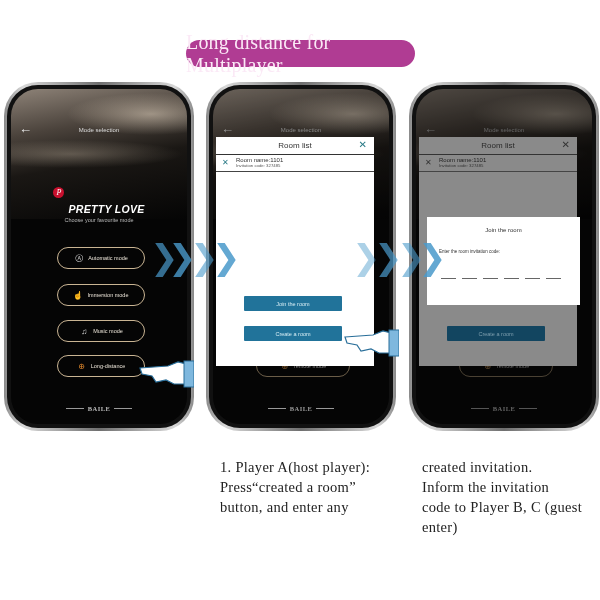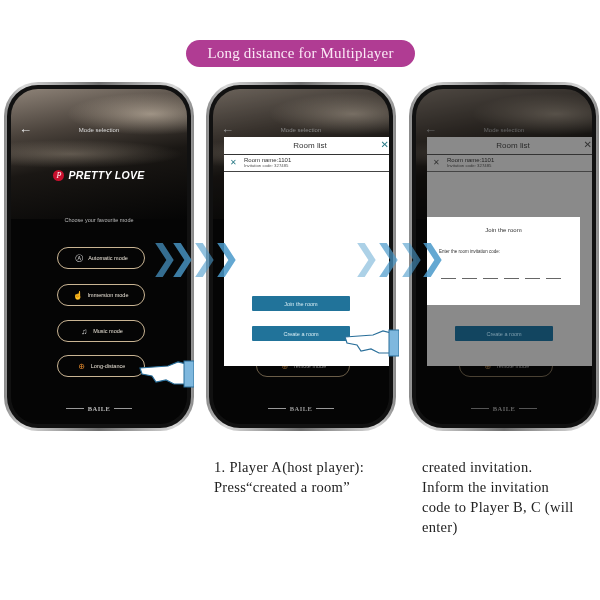--- a/index.html
+++ b/index.html
@@ -2,21 +2,21 @@
 <html><head>
 <meta charset="utf-8">
 <style>
   * { box-sizing: border-box; margin: 0; padding: 0; }
   html, body { width: 600px; height: 600px; background: #ffffff; overflow: hidden; }
   body { position: relative; font-family: "Liberation Sans", sans-serif; }
 
   .banner {
     position: absolute; left: 186px; top: 40px; width: 229px; height: 27px;
     background: #b03c93; border-radius: 14px;
-    color: #fbe9f6; font-family: "Liberation Serif", serif; font-size: 15px;
+    color: #fbe9f6; font-family: "Liberation Serif", serif; font-size: 20px;
     display: flex; align-items: center; justify-content: center; letter-spacing: 0.2px;
   }
 
   .phone {
     position: absolute; top: 82px; width: 190px; height: 349px;
     border-radius: 34px; background: linear-gradient(90deg,#8a8a8a,#d8d8d8 10%,#6f6f6f 50%,#d8d8d8 90%,#8a8a8a);
     padding: 3px;
   }
   .phone-inner {
     width: 100%; height: 100%; border-radius: 31px; background: #111; padding: 4px; position: relative;
@@ -31,35 +31,35 @@
       radial-gradient(ellipse 120px 30px at 140px 25px, rgba(230,215,195,0.55), transparent 70%),
       radial-gradient(ellipse 160px 20px at 60px 65px, rgba(200,185,165,0.35), transparent 70%),
       linear-gradient(170deg, #8e8378 0%, #4a423b 30%, #1a1714 55%, #050505 100%);
   }
   .topbar { position: absolute; top: 34px; left: 0; width: 100%; height: 14px; }
   .back-icon { position: absolute; left: 8px; top: -1px; color: #eee; font-size: 13px; line-height: 14px; }
   .topbar-title { position: absolute; left: 0; right: 0; text-align: center; color: #ddd; font-size: 6px; line-height: 14px; }
 
   .logo { position: absolute; top: 80px; left: 0; width: 100%; display: flex; justify-content: center; align-items: center; gap: 4px; }
   .logo-badge { width: 11px; height: 11px; border-radius: 50%; background: #c8102e; color: #fff; font-size: 8px; font-style: italic; display: flex; align-items: center; justify-content: center; font-family: "Liberation Serif", serif; }
-  .logo-text { color: #fff; font-style: italic; font-weight: bold; font-size: 10.5px; letter-spacing: 0.3px; }
+  .logo-text { color: #fff; font-style: italic; font-weight: bold; font-size: 10.5px; letter-spacing: 0.3px; margin-top: 34px; }
 
   .subtitle { position: absolute; top: 128px; left: 0; width: 100%; text-align: center; color: #bbb; font-size: 5.5px; }
 
   .mode-btn {
     position: absolute; left: 46px; width: 88px; height: 22px; border: 1px solid #c9b493; border-radius: 11px;
     display: flex; align-items: center; justify-content: center; gap: 4px; color: #e9e2d6; font-size: 5.5px;
   }
   .mode-btn .ic { width: 10px; height: 10px; display: inline-flex; align-items: center; justify-content: center; font-size: 8px; color: #ddd; }
   .mode-btn .ic.globe { color: #e58b2e; }
 
   .brand-foot { position: absolute; bottom: 12px; left: 0; width: 100%; display: flex; justify-content: center; align-items: center; gap: 4px; color: #bbb; font-family: "Liberation Serif", serif; font-size: 6.5px; font-weight: bold; letter-spacing: 0.5px; }
   .brand-foot .line { width: 18px; height: 1px; background: #999; }
 
-  .dialog { position: absolute; left: 11px; width: 172px; background: #fff; }
+  .dialog { position: absolute; left: 3px; width: 158px; background: #fff; }
   .dialog-head { height: 18px; position: relative; border-bottom: 1px solid #333; display: flex; align-items: center; justify-content: center; color: #333; font-size: 8px; }
   .dialog-close { position: absolute; right: 7px; top: 2px; color: #2a7a86; font-size: 10px; }
   .room-row { height: 17px; border-bottom: 1px solid #444; position: relative; padding-left: 20px; }
   .room-x { position: absolute; left: 6px; top: 3px; color: #2a7a86; font-size: 8px; }
   .room-name { font-size: 6px; color: #333; padding-top: 2px; }
   .room-code { font-size: 4.3px; color: #555; }
   .teal-btn { position: absolute; left: 28px; width: 98px; height: 15px; background: #21739a; color: #d8eef5; font-size: 5.5px; display: flex; align-items: center; justify-content: center; border-radius: 1px; }
 
   .join-dialog { position: absolute; left: 11px; top: 128px; width: 153px; height: 88px; background: #fff; }
   .join-title { text-align: center; font-size: 6px; color: #333; margin-top: 10px; }
@@ -209,22 +209,23 @@
 
 <svg class="hand" style="left:138px; top:358px;" width="56" height="30" viewBox="0 0 56 30">
   <path d="M2 10 L30 8 L40 4 L48 6 L48 26 L36 26 L28 22 L18 24 L14 18 L4 16 Z" fill="#ffffff" stroke="#2a6f9a" stroke-width="1.2"></path>
   <rect x="46" y="3" width="10" height="26" fill="#7fb8de" stroke="#2a6f9a" stroke-width="1"></rect>
 </svg>
 <svg class="hand" style="left:343px; top:327px;" width="56" height="30" viewBox="0 0 56 30">
   <path d="M2 10 L30 8 L40 4 L48 6 L48 26 L36 26 L28 22 L18 24 L14 18 L4 16 Z" fill="#ffffff" stroke="#2a6f9a" stroke-width="1.2"></path>
   <rect x="46" y="3" width="10" height="26" fill="#7fb8de" stroke="#2a6f9a" stroke-width="1"></rect>
 </svg>
 
-<div class="caption" style="left:214px; top:457px;">
+<div class="caption" style="left:220px; top:457px;">
   <div>1. Player A(host player):</div>
   <div>Press“created a room”</div>
+  <div>button, and enter any</div>
 </div>
 <div class="caption" style="left:422px; top:457px;">
   <div>created invitation.</div>
   <div>Inform the invitation</div>
-  <div>code to Player B, C (will</div>
+  <div>code to Player B, C (guest</div>
   <div>enter)</div>
 </div>
 
 </body></html>

